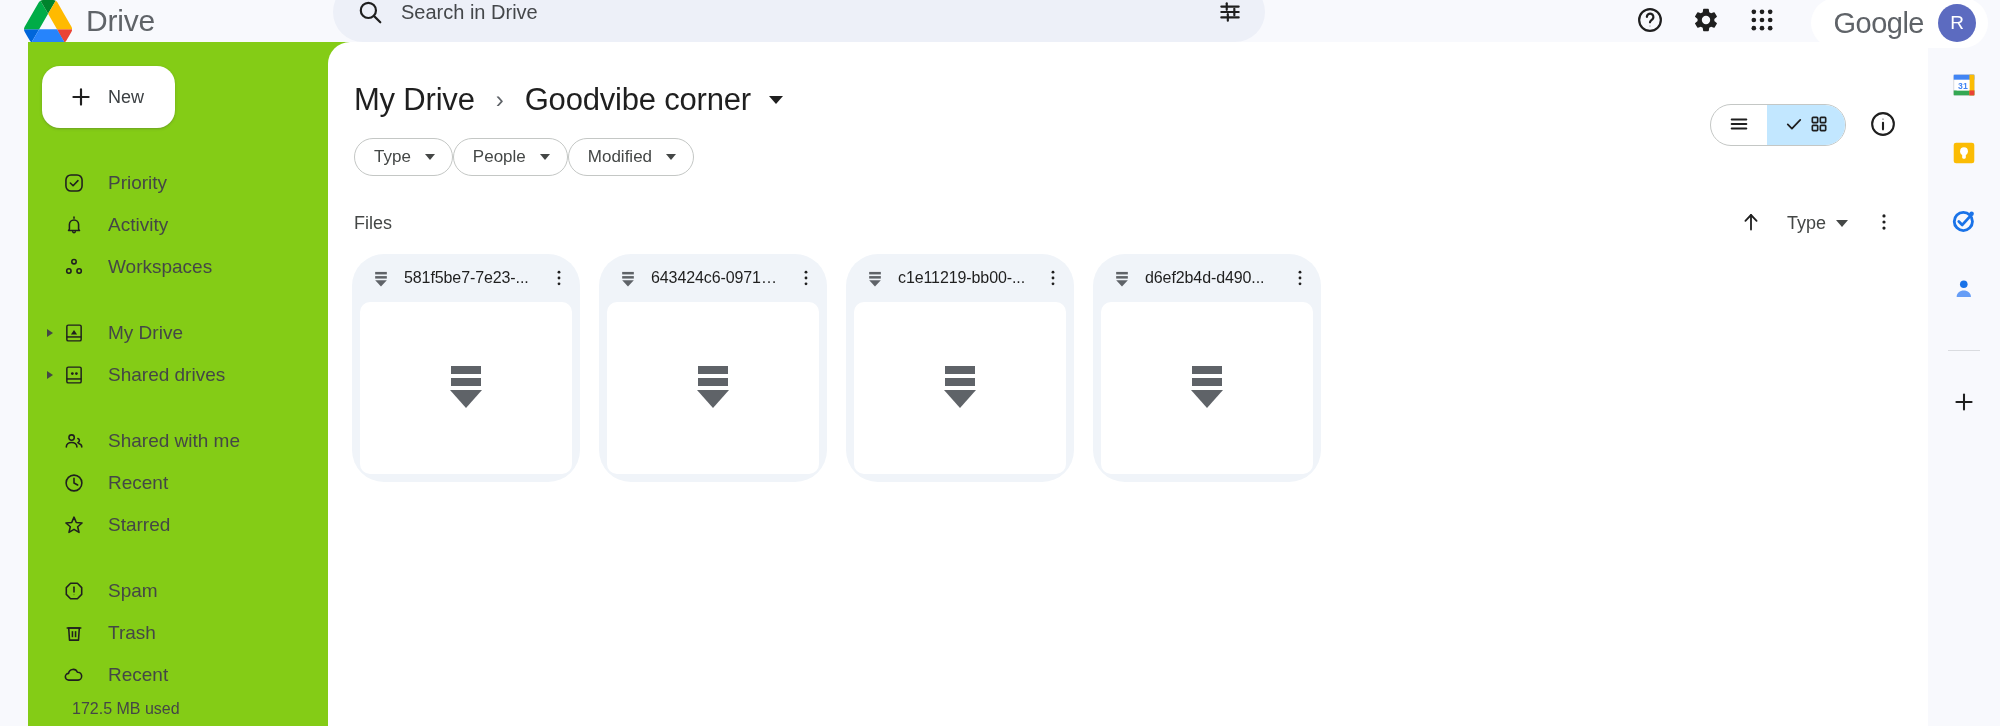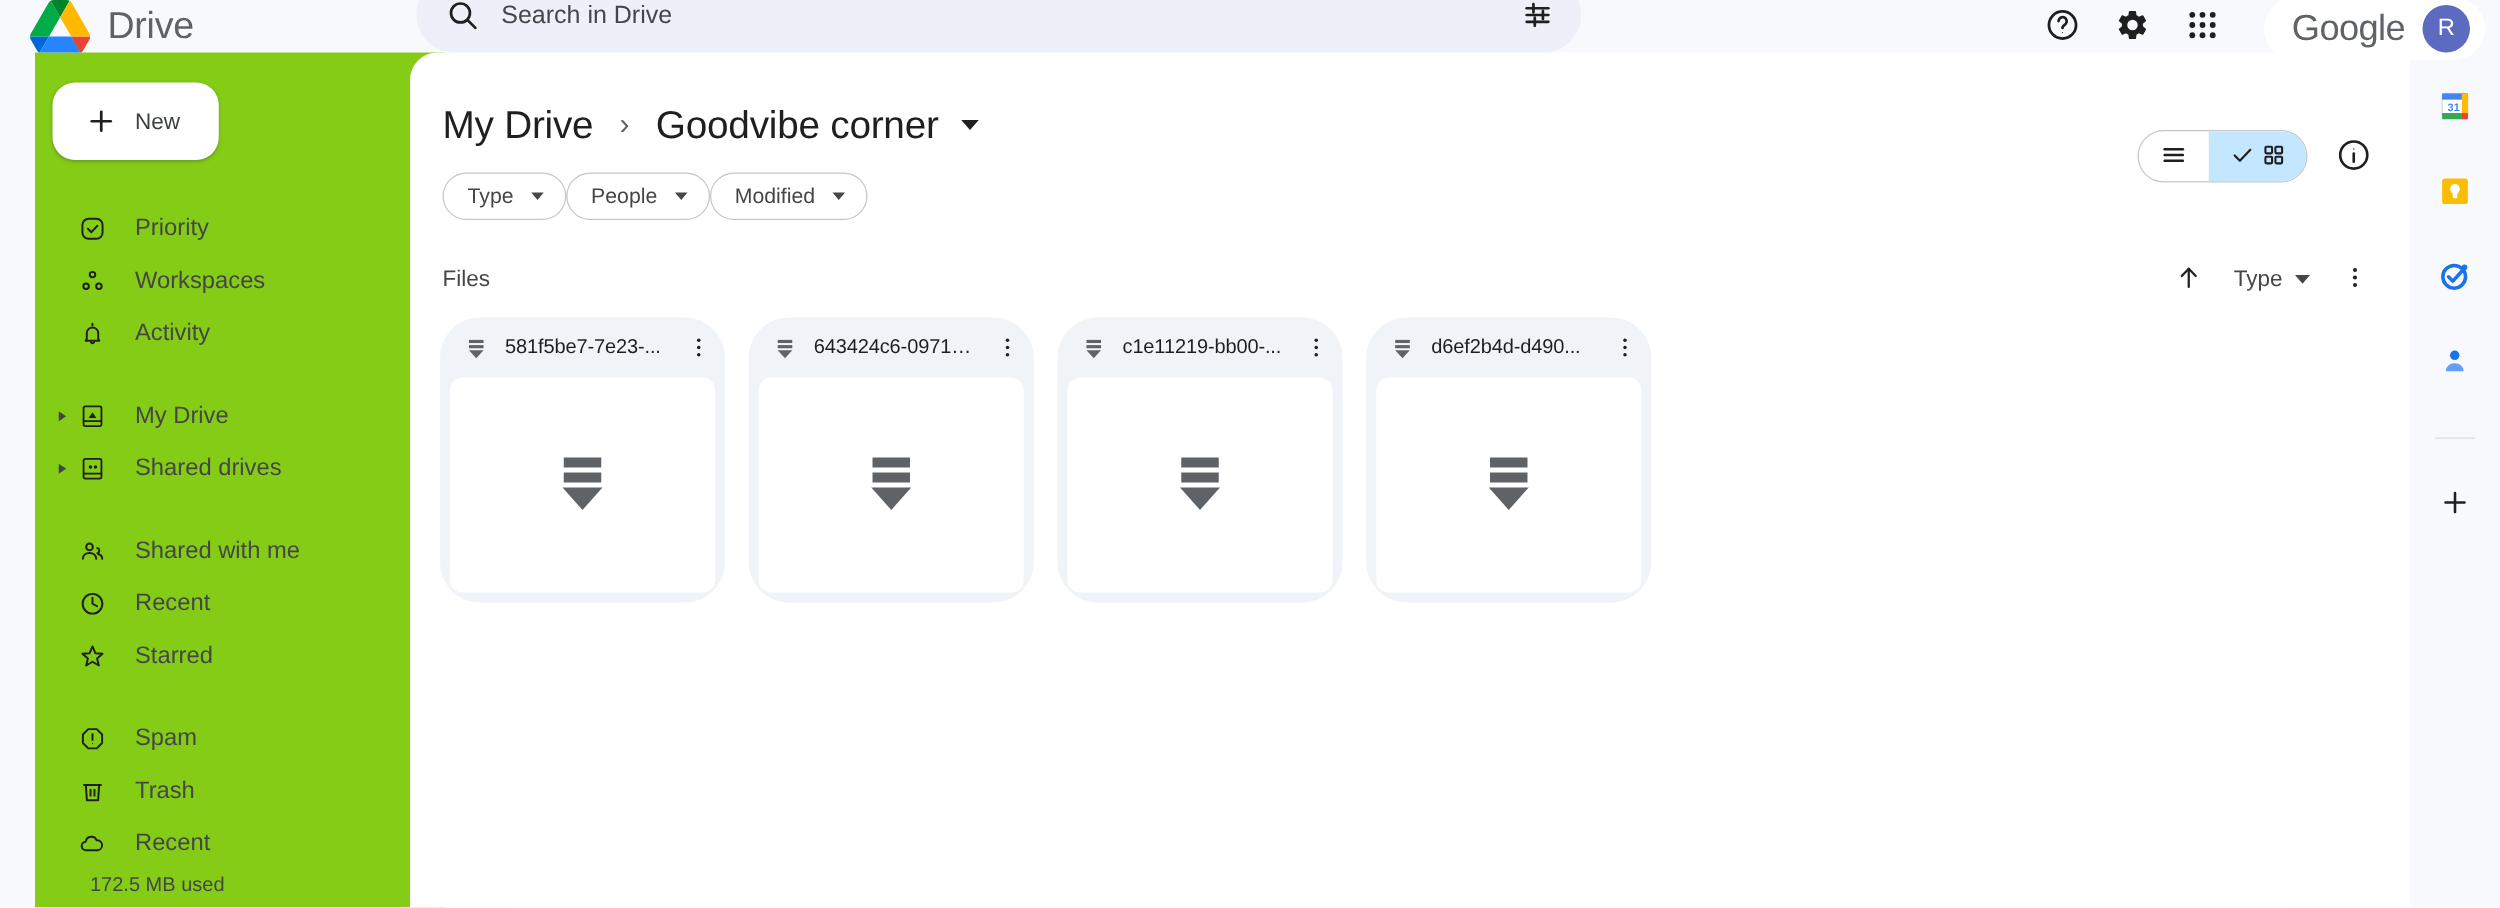--- a/index.html
+++ b/index.html
@@ -486,36 +486,36 @@
           <svg viewBox="0 0 24 24" width="22" height="22" fill="none" stroke="#1f1f1f" stroke-width="1.7">
             <rect x="3.2" y="3.2" width="17.6" height="17.6" rx="5.5"></rect>
             <polyline points="8,12 11,15 16.3,9.4" stroke-linecap="round" stroke-linejoin="round"></polyline>
           </svg>
         </span>
         <span class="nav-label">Priority</span>
       </div>
       <div class="nav-item">
         <span class="nav-icon">
           <svg viewBox="0 0 24 24" width="22" height="22" fill="none" stroke="#1f1f1f" stroke-width="1.7">
+            <path d="M7 16.5v-5a5 5 0 0110 0v5l1 1.6H6z" stroke-linejoin="round"></path>
+            <path d="M12 4.6V3.2" stroke-linecap="round"></path>
+            <path d="M10.6 19.4a1.5 1.5 0 002.8 0" stroke-linecap="round"></path>
+          </svg>
+        </span>
+        <span class="nav-label">Activity</span>
+      </div>
+      <div class="nav-item">
+        <span class="nav-icon">
+          <svg viewBox="0 0 24 24" width="22" height="22" fill="none" stroke="#1f1f1f" stroke-width="1.7">
             <circle cx="12" cy="6.2" r="2.4"></circle>
               <circle cx="6.4" cy="16.4" r="2.4"></circle>
               <circle cx="17.6" cy="16.4" r="2.4"></circle>
           </svg>
         </span>
         <span class="nav-label">Workspaces</span>
-      </div>
-      <div class="nav-item">
-        <span class="nav-icon">
-          <svg viewBox="0 0 24 24" width="22" height="22" fill="none" stroke="#1f1f1f" stroke-width="1.7">
-            <path d="M7 16.5v-5a5 5 0 0110 0v5l1 1.6H6z" stroke-linejoin="round"></path>
-            <path d="M12 4.6V3.2" stroke-linecap="round"></path>
-            <path d="M10.6 19.4a1.5 1.5 0 002.8 0" stroke-linecap="round"></path>
-          </svg>
-        </span>
-        <span class="nav-label">Activity</span>
       </div>
 
       <div class="nav-gap"></div>
 
       <div class="nav-item">
         <span class="caret"></span>
         <span class="nav-icon">
           <svg viewBox="0 0 24 24" width="22" height="22" fill="none" stroke="#1f1f1f" stroke-width="1.6">
             <rect x="4.2" y="3.4" width="15.6" height="17.2" rx="1.6"></rect>
             <path d="M12 8.6l3.4 5H8.6z" fill="#1f1f1f" stroke="none"></path>

